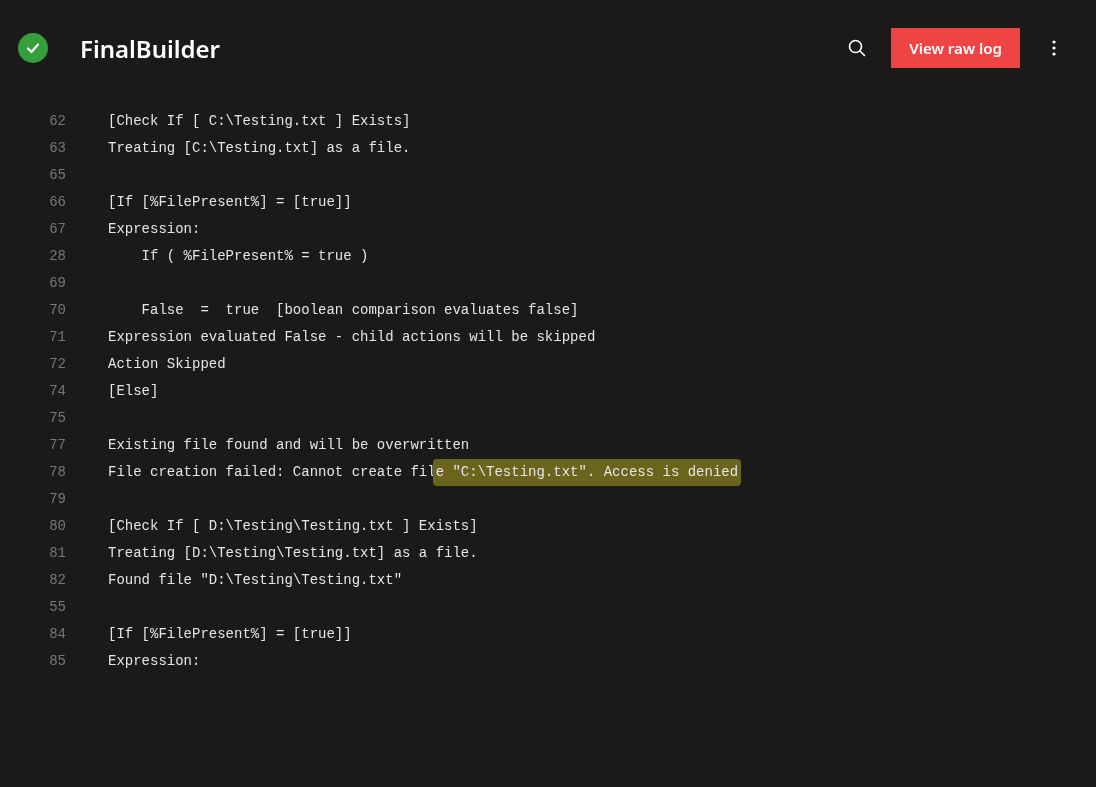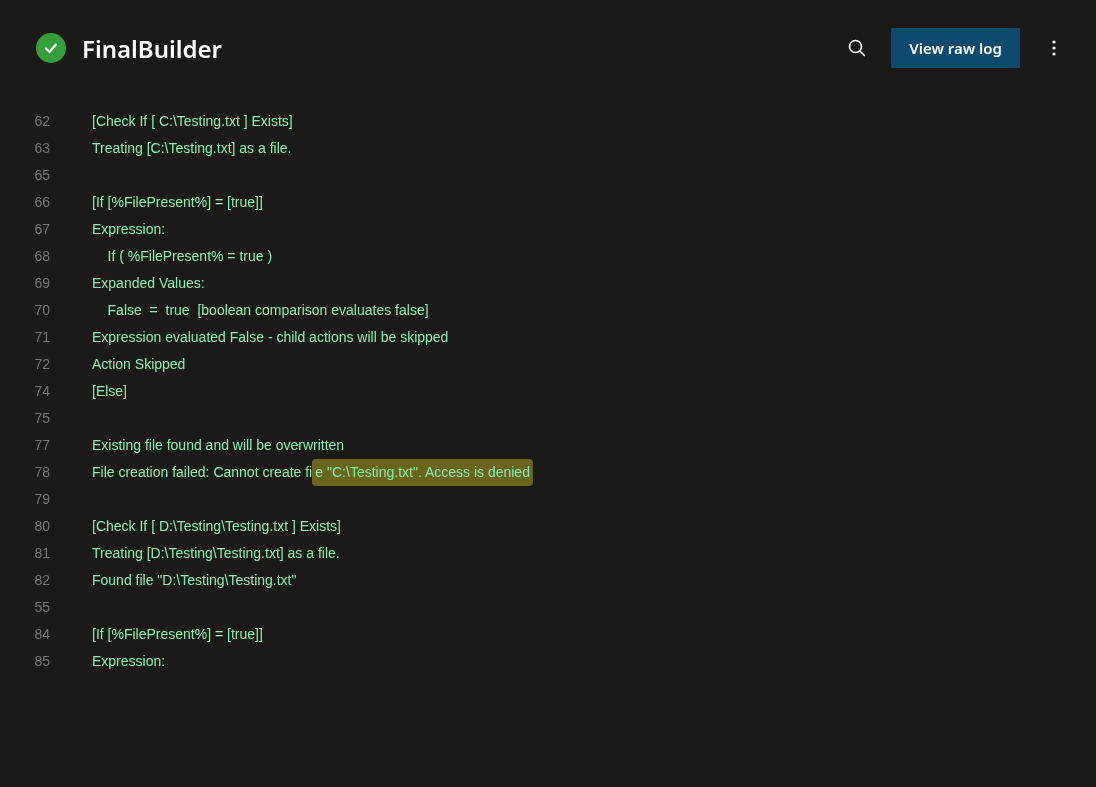--- a/index.html
+++ b/index.html
@@ -11,22 +11,22 @@
       background: #1b1a19;
       color: #d4d4d4;
       font-family: "Segoe UI", -apple-system, system-ui, sans-serif;
       width: 1096px;
       height: 787px;
       overflow: hidden;
     }
     .header {
       display: flex;
       align-items: center;
-      padding: 28px 28px 20px 36px;
-      gap: 16px;
+      padding: 28px 28px 20px 18px;
+      gap: 32px;
     }
     .status-badge {
       width: 30px;
       height: 30px;
       background: #35a03b;
       border-radius: 50%;
       display: flex;
       align-items: center;
       justify-content: center;
       flex-shrink: 0;
@@ -46,50 +46,50 @@
       background: none;
       border: none;
       cursor: pointer;
       display: flex;
       align-items: center;
       justify-content: center;
       color: #fff;
       padding: 4px;
     }
     .view-raw-log {
-      background: #0c4a6e;
+      background: #ef4444;
       color: #fff;
       border: none;
       padding: 10px 18px;
       font-size: 15px;
       font-weight: 600;
       cursor: pointer;
       font-family: inherit;
     }
     .log-body {
-      padding: 20px 0 0 0;
-      font-family: Liberation Sans, sans-serif;
+      padding: 20px 0 0 16px;
+      font-family: Liberation Mono, monospace;
       font-size: 14px;
       line-height: 27px;
     }
     .log-line {
       display: flex;
       white-space: pre;
     }
     .line-number {
       width: 58px;
       text-align: right;
       color: #787676;
       padding-right: 8px;
       flex-shrink: 0;
       user-select: none;
     }
     .line-content {
       padding-left: 34px;
-      color: #86efac;
+      color: #e5e5e5;
     }
     .highlight {
       background: #6a641c;
       display: inline-block;
       border-radius: 4px;
       padding: 0 3px;
       margin-left: -3px;
     }
   </style>
 </head>
@@ -119,22 +119,22 @@
     </button>
   </div>
 </div>
 
 <div class="log-body" id="log-output">
     <div class="log-line"><span class="line-number">62</span><span class="line-content">[Check If [ C:\Testing.txt ] Exists]</span></div>
     <div class="log-line"><span class="line-number">63</span><span class="line-content">Treating [C:\Testing.txt] as a file.</span></div>
     <div class="log-line"><span class="line-number">65</span><span class="line-content"></span></div>
     <div class="log-line"><span class="line-number">66</span><span class="line-content">[If [%FilePresent%] = [true]]</span></div>
     <div class="log-line"><span class="line-number">67</span><span class="line-content">Expression:</span></div>
-    <div class="log-line"><span class="line-number">68</span><span class="line-content">    If ( %FilePresent% = true )</span></div>
-    <div class="log-line"><span class="line-number">69</span><span class="line-content">Expanded Values:</span></div>
+    <div class="log-line"><span class="line-number">28</span><span class="line-content">    If ( %FilePresent% = true )</span></div>
+    <div class="log-line"><span class="line-number">69</span></div>
     <div class="log-line"><span class="line-number">70</span><span class="line-content">    False  =  true  [boolean comparison evaluates false]</span></div>
     <div class="log-line"><span class="line-number">71</span><span class="line-content">Expression evaluated False - child actions will be skipped</span></div>
     <div class="log-line"><span class="line-number">72</span><span class="line-content">Action Skipped</span></div>
     <div class="log-line"><span class="line-number">74</span><span class="line-content">[Else]</span></div>
     <div class="log-line"><span class="line-number">75</span><span class="line-content"></span></div>
     <div class="log-line"><span class="line-number">77</span><span class="line-content">Existing file found and will be overwritten</span></div>
     <div class="log-line"><span class="line-number">78</span><span class="line-content">File creation failed: Cannot create fil<span class="highlight">e "C:\Testing.txt". Access is denied</span></span></div>
     <div class="log-line"><span class="line-number">79</span><span class="line-content"></span></div>
     <div class="log-line"><span class="line-number">80</span><span class="line-content">[Check If [ D:\Testing\Testing.txt ] Exists]</span></div>
     <div class="log-line"><span class="line-number">81</span><span class="line-content">Treating [D:\Testing\Testing.txt] as a file.</span></div>

